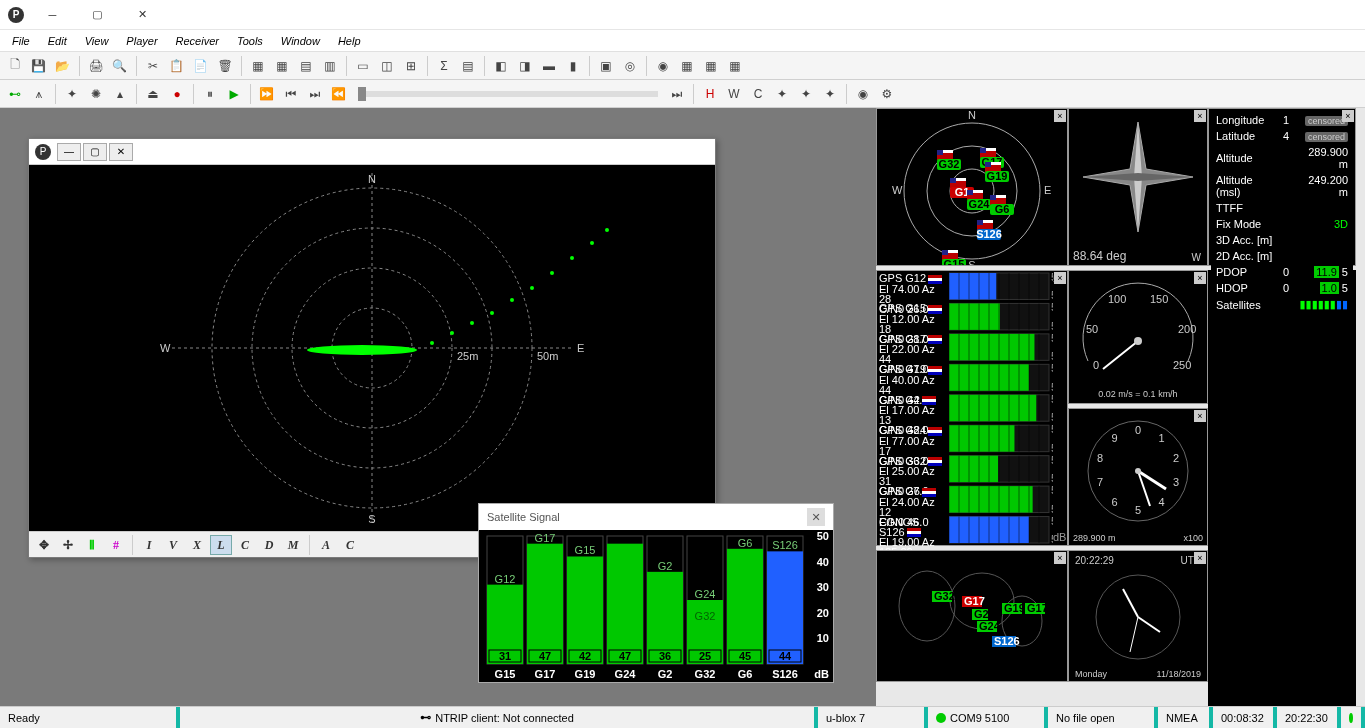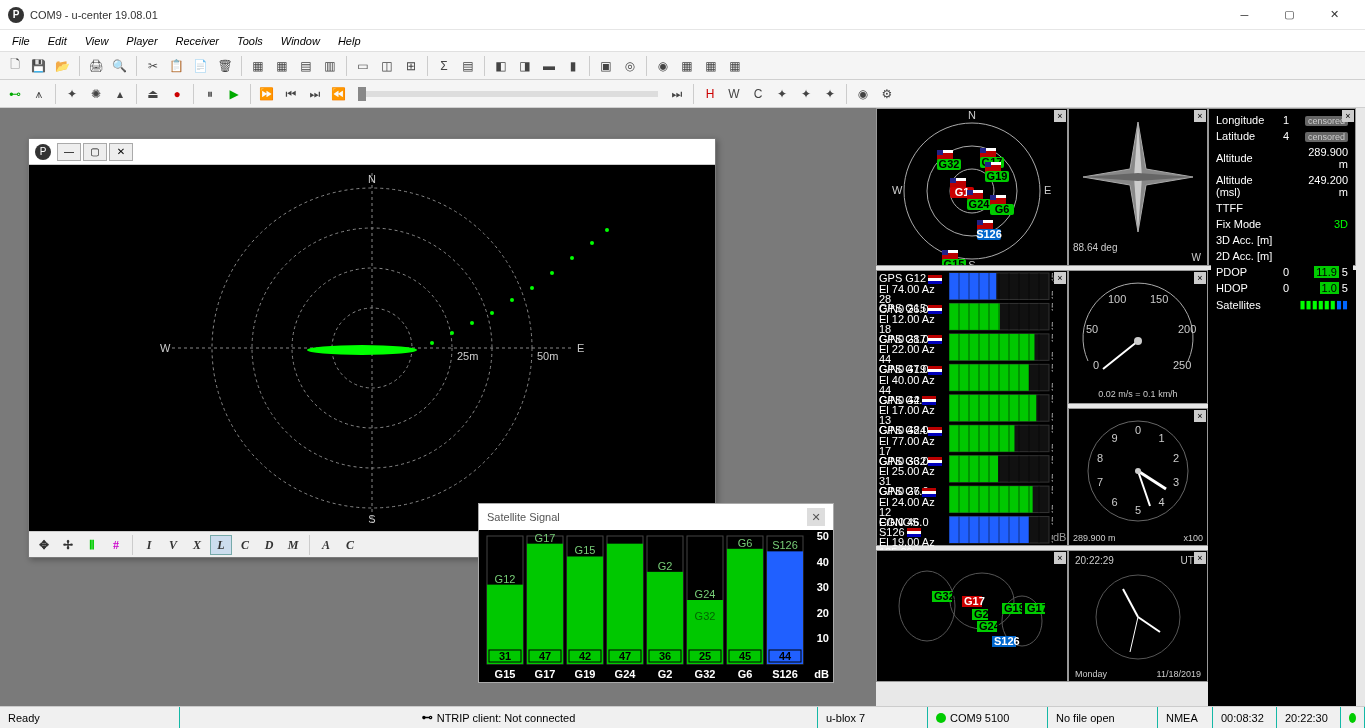--- a/index.html
+++ b/index.html
@@ -35,33 +35,32 @@
 .devbtn.sel { border:1px solid #7aa; background:#cde; }
 .satsig { position:absolute; background:#fff; border:1px solid #aaa; }
 .satsig .hdr { height:26px; display:flex; align-items:center; padding:0 8px; color:#555; }
 .satsig .hdr .x { margin-left:auto; width:18px;height:18px;background:#ddd;text-align:center;line-height:18px; }
 .barchart { background:#000; position:relative; }
 .info-table { background:#000; color:#fff; font-size:10px; width:100%; }
 .info-table td { padding:1px 3px; }
 .info-table td.v { text-align:right; color:#fff; }
 .censor { background:#666; color:#ccc; padding:0 3px; font-size:9px; border-radius:2px;}
 .statusbar { height:22px; background:#f0f0f0; border-top:1px solid #ccc; display:flex; align-items:center; font-size:11px; }
-.statusbar .cell { padding:0 8px; border-right:1px solid #14b8a6; height:100%; display:flex; align-items:center; gap:4px; }
+.statusbar .cell { padding:0 8px; border-right:4px solid #14b8a6; height:100%; display:flex; align-items:center; gap:4px; }
 .led { width:10px;height:10px;border-radius:50%; background:#bbb; display:inline-block;}
 .led.on { background:#0c0; }
 .sat-list { font-size:8px; color:#fff; line-height:10px; }
 .flag { display:inline-block; width:14px; height:9px; background:linear-gradient(#b00 0 33%,#fff 33% 66%,#00b 66% 100%); vertical-align:middle; margin:0 2px;}
 .skyview circle.ring { fill:none; stroke:#aaa; stroke-width:1; }
 </style>
 </head>
 <body>
 
 <div class="titlebar">
   <div class="appicon">P</div>
-  <div class="title">COM9 - u-center 19.08.01</div>
   <div class="winbtns">
     <div>─</div>
     <div>▢</div>
     <div>✕</div>
   </div>
 </div>
 
 <div class="menubar">
   <span>File</span>
   <span>Edit</span>
@@ -530,21 +529,21 @@
 
       <div class="dock" style="height:158px;">
         <div class="close">×</div>
         <svg width="138" height="140">
           <g transform="translate(69,68)">
             <polygon points="0,-55 8,-8 55,0 8,8 0,55 -8,8 -55,0 -8,-8" fill="#888" stroke="#aaa"></polygon>
             <polygon points="0,-55 4,0 0,55 -4,0" fill="#ccc"></polygon>
             <polygon points="-55,0 0,-4 55,0 0,4" fill="#666"></polygon>
           </g>
         </svg>
-        <div style="position:absolute;bottom:12px;left:4px;color:#ccc;font-size:10px;">88.64 deg</div>
+        <div style="position:absolute;bottom:2px;left:4px;color:#ccc;font-size:12px;">88.64 deg</div>
         <div style="position:absolute;bottom:2px;right:6px;color:#ccc;font-size:10px;">W</div>
       </div>
 
       <div class="dock" style="height:134px;">
         <div class="close">×</div>
         <svg width="138" height="118">
             <g transform="translate(69,70)">
           <path d="M -50 20 A 55 55 0 1 1 50 20" fill="none" stroke="#aaa"></path>
           <g fill="#ccc" font-size="9">
             <text x="-52" y="-8">50</text>

